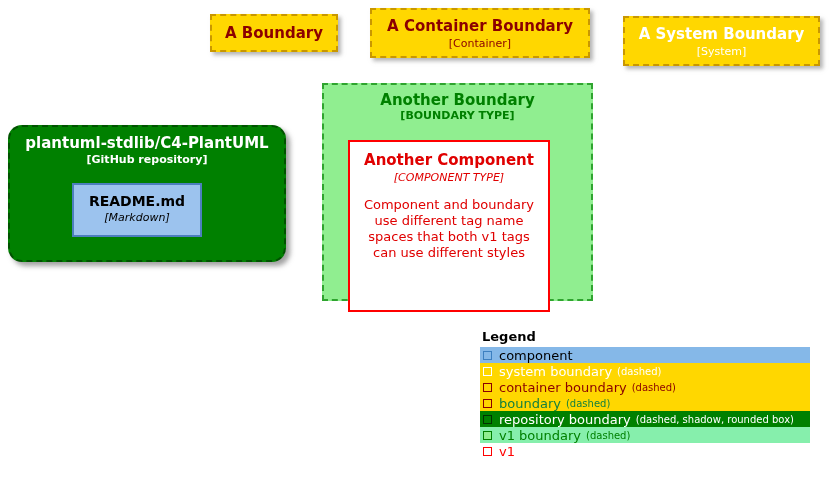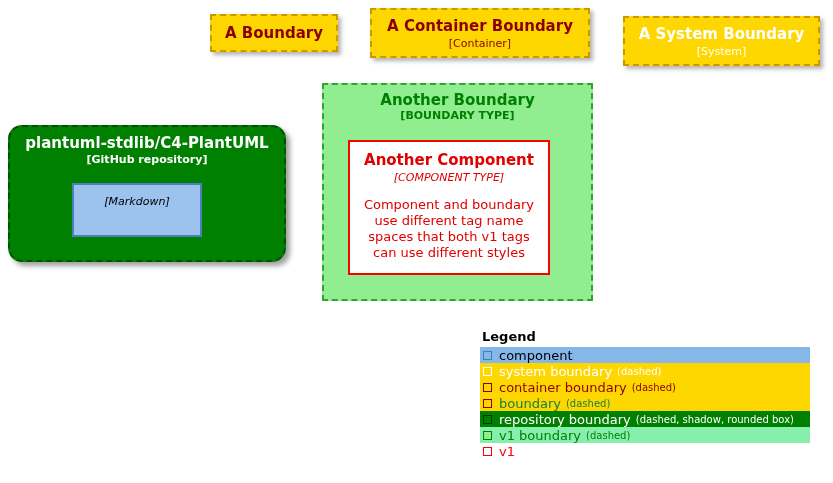--- a/index.html
+++ b/index.html
@@ -47,21 +47,21 @@
 
   
   .gboundary {
     position: absolute; left: 322px; top: 83px; width: 271px; height: 218px;
     background: #90EE90; border: 2px dashed #2FA42F;
     text-align: center; padding-top: 6px;
   }
   .g-title { font-size: 15px; font-weight: bold; color: #008000; }
   .g-sub { font-size: 11px; font-weight: bold; color: #008000; }
   .acomp {
-    position: absolute; left: 24px; top: 55px; width: 202px; height: 135px;
+    position: absolute; left: 24px; top: 55px; width: 202px; height: 172px;
     background: #ffffff; border: 2px solid #FF0000;
     text-align: center; padding-top: 9px;
   }
   .acomp-title { font-size: 15px; font-weight: bold; color: #E00000; }
   .acomp-sub { font-size: 11px; font-style: italic; color: #E00000; margin-top: 2px; }
   .acomp-body { font-size: 13px; color: #E00000; margin-top: 13px; line-height: 16px; white-space: pre-line; }
 
   
   .legend { position: absolute; left: 480px; top: 329px; width: 330px; }
   .legend-title { font-size: 13px; font-weight: bold; color: #000000; margin-bottom: 3px; padding-left: 2px; }
@@ -99,20 +99,21 @@
 
   <div class="ybox system-boundary">
     <div class="ytitle">A System Boundary</div>
     <div class="ysub">[System]</div>
   </div>
 
   <div class="repo">
     <div class="repo-title">plantuml-stdlib/C4-PlantUML</div>
     <div class="repo-sub">[GitHub repository]</div>
     <div class="readme">
+      <div class="readme-title">README.md</div>
       <div class="readme-sub">[Markdown]</div>
     </div>
   </div>
 
   <div class="gboundary">
     <div class="g-title">Another Boundary</div>
     <div class="g-sub">[BOUNDARY TYPE]</div>
     <div class="acomp">
       <div class="acomp-title">Another Component</div>
       <div class="acomp-sub">[COMPONENT TYPE]</div>

